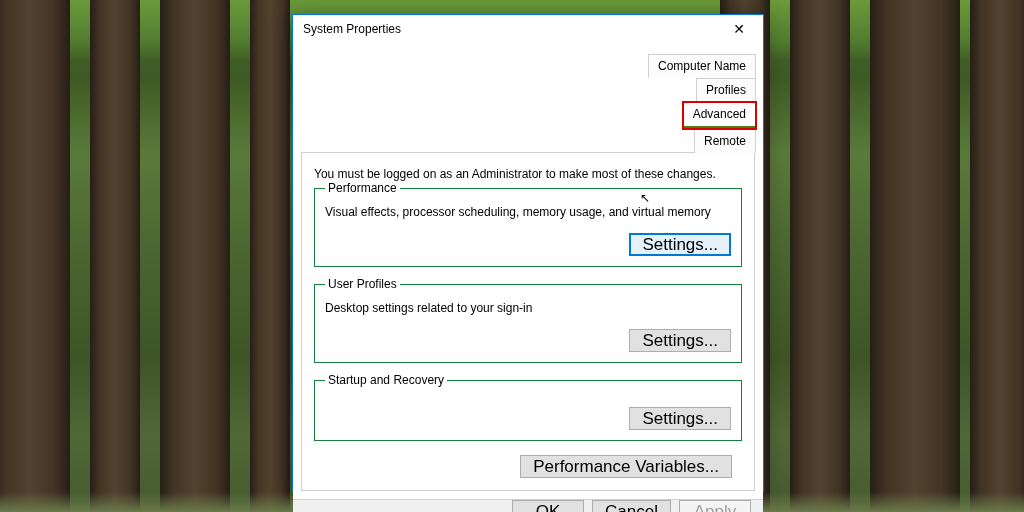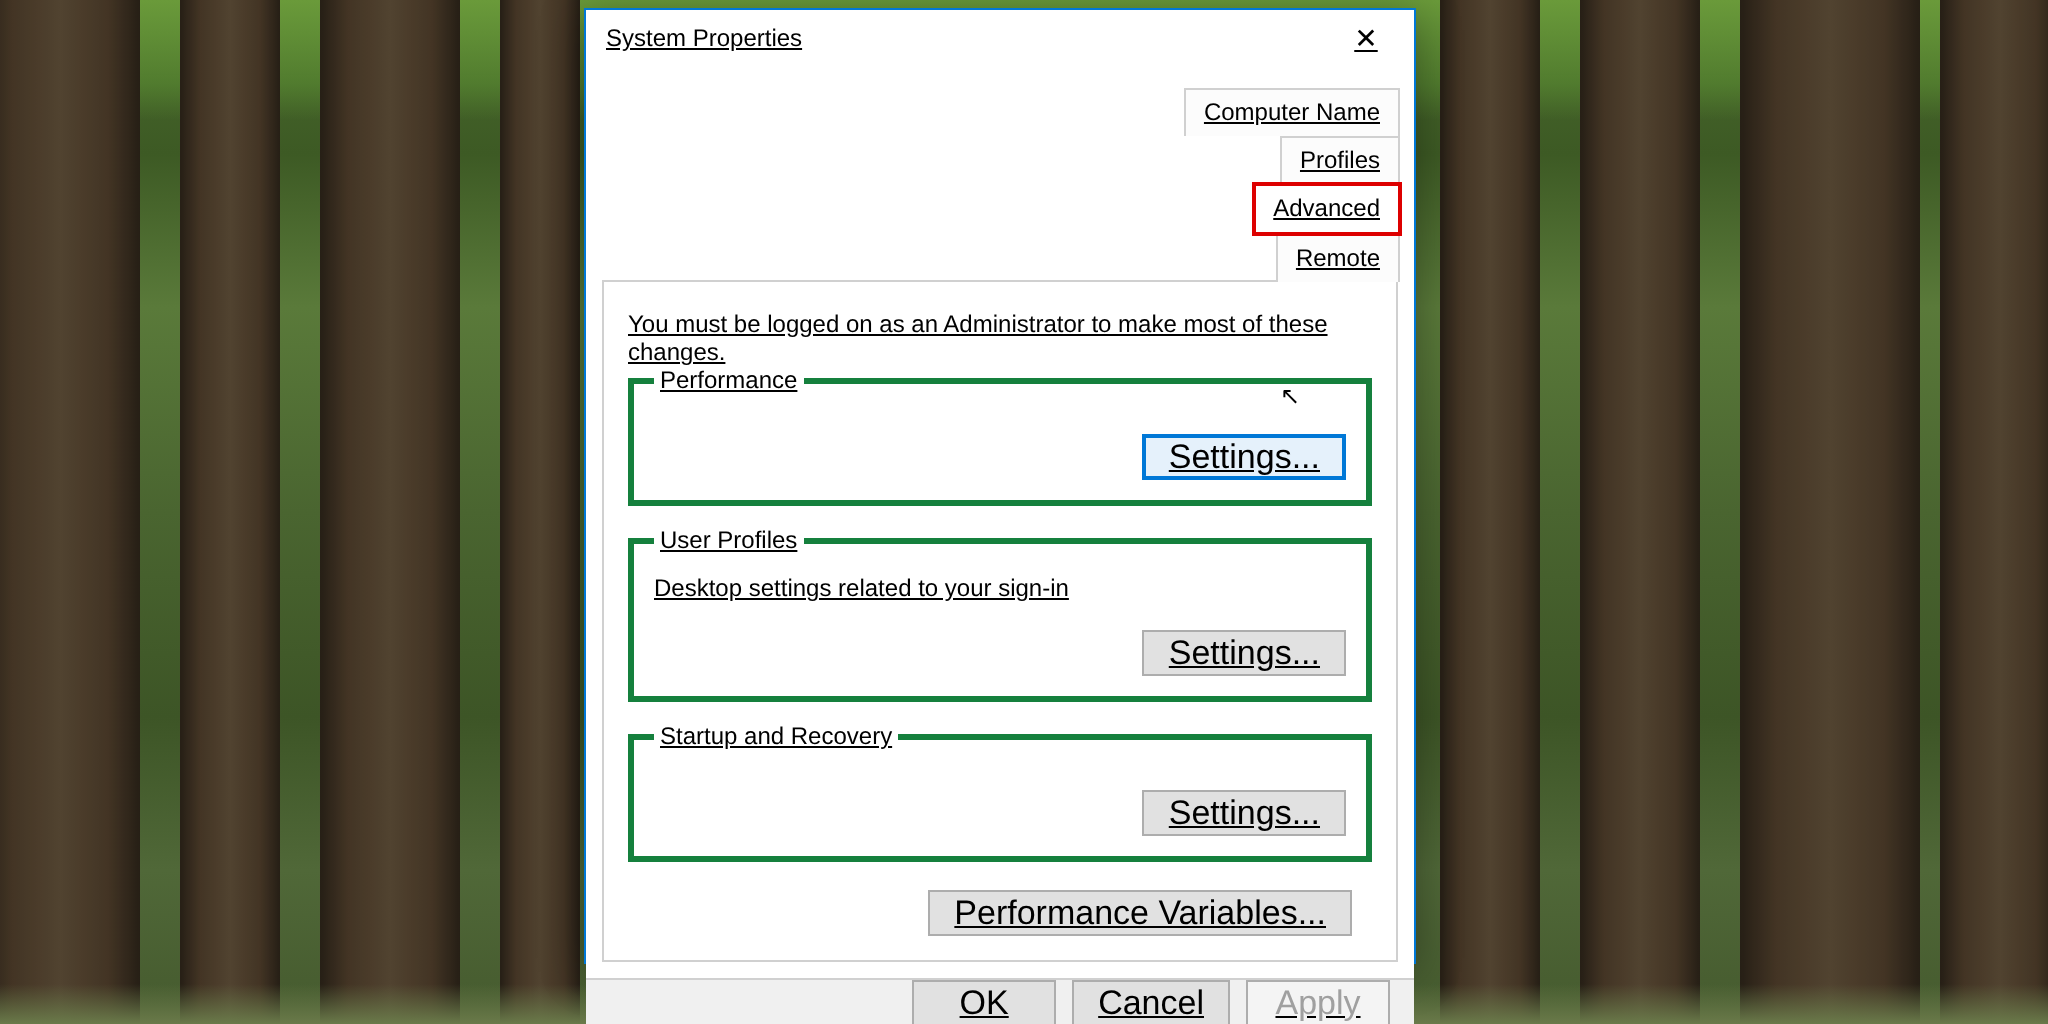--- a/index.html
+++ b/index.html
@@ -31,29 +31,28 @@
   }
   .ground {
     position: absolute;
     bottom: 0; left: 0; right: 0; height: 20px;
     background: linear-gradient(to top, #6a7a4a 0%, transparent 100%);
   }
 
   .dialog {
     position: absolute;
     left: 292px;
-    top: 4px;
-    width: 416px;
+    top: 14px;
+    width: 472px;
     height: 478px;
     background: #fff;
     border: 1px solid #0078d7;
     box-shadow: 0 4px 20px rgba(0,0,0,0.35);
     display: flex;
     flex-direction: column;
-    text-decoration: underline;
   }
   .titlebar {
     display: flex;
     align-items: center;
     justify-content: space-between;
     height: 30px;
     padding: 0 4px 0 10px;
     background: #fff;
   }
   .title {
@@ -92,42 +91,42 @@
     border-bottom: none;
     margin-right: -1px;
     background: #fcfcfc;
     cursor: pointer;
     font-size: 12px;
     position: relative;
     top: 1px;
   }
   .tab.active {
     background: #fff;
-    border-bottom: 1px solid #4d7c0f;
+    border-bottom: 3px solid #4d7c0f;
     z-index: 2;
   }
   .tab.highlighted {
     outline: 2px solid #d00;
     outline-offset: -1px;
   }
 
   .tabpage {
     flex: 1;
     border: 1px solid #d0d0d0;
     border-top: none;
     padding: 14px 12px 8px 12px;
     display: flex;
     flex-direction: column;
   }
 
   .admin-note {
   }
 
   fieldset.group {
-    border: 3px solid #15803d;
+    border: 1px solid #15803d;
     margin: 0 0 10px 0;
     padding: 6px 10px 10px 10px;
     position: relative;
   }
   fieldset.group legend {
     font-size: 12px;
     padding: 0 3px;
   }
   .group-desc {
     margin: 4px 0 8px 0;
@@ -213,20 +212,21 @@
       <div class="tab active highlighted">Advanced</div>
       <div class="tab">Remote</div>
     </div>
 
     <div class="tabpage">
 
       <div class="admin-note">You must be logged on as an Administrator to make most of these changes.</div>
 
       <fieldset class="group">
         <legend>Performance</legend>
+        <div class="group-desc">Visual effects, processor scheduling, memory usage, and virtual memory</div>
         <div class="btnrow">
           <button class="btn focus">Settings...</button>
         </div>
       </fieldset>
 
       <fieldset class="group">
         <legend>User Profiles</legend>
         <div class="group-desc">Desktop settings related to your sign-in</div>
         <div class="btnrow">
           <button class="btn">Settings...</button>

